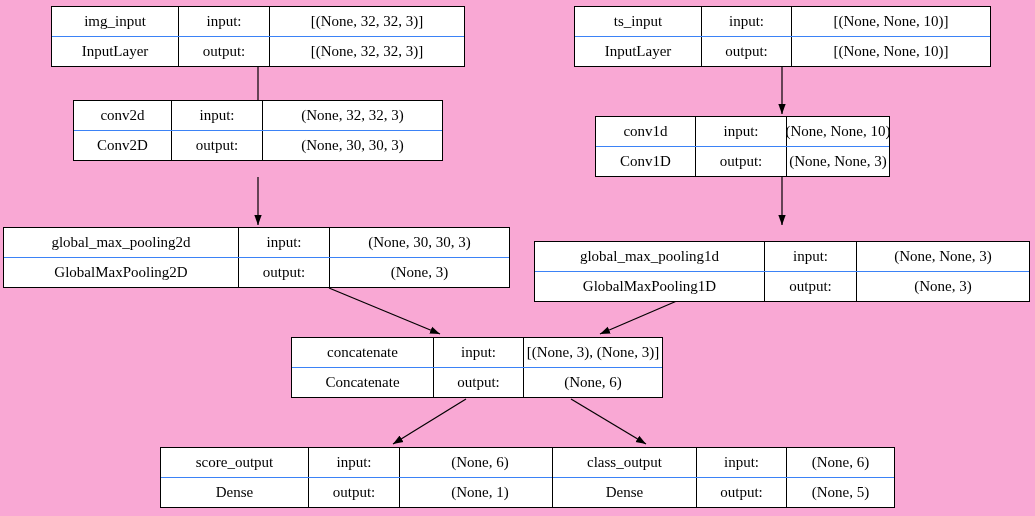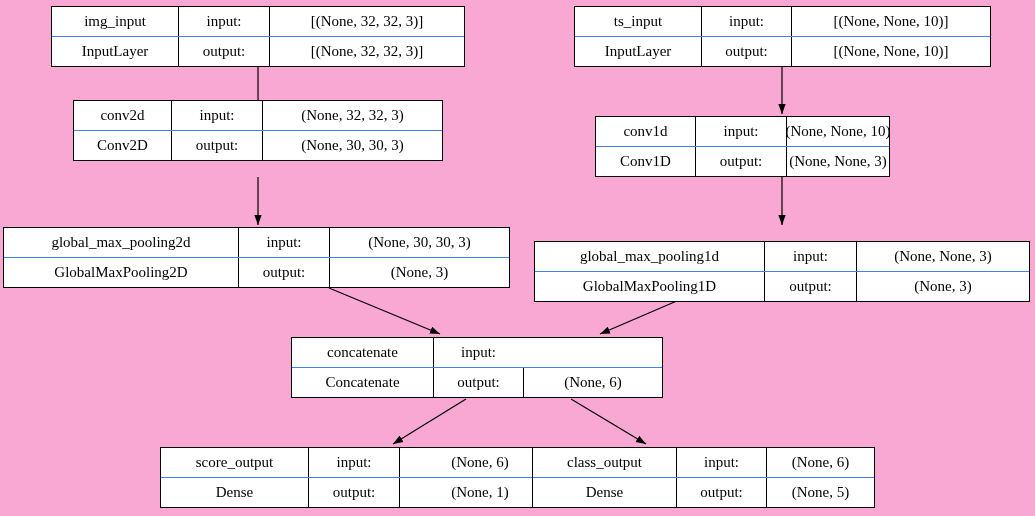--- a/index.html
+++ b/index.html
@@ -130,20 +130,21 @@
       <div class="cell" style="width:229px">GlobalMaxPooling1D</div>
       <div class="cell" style="width:92px">output:</div>
       <div class="cell c3">(None, 3)</div>
     </div>
   </div>
 
   <div class="node" style="left:291px;top:337px;width:372px;">
     <div class="row">
       <div class="cell" style="width:141px">concatenate</div>
       <div class="cell" style="width:90px">input:</div>
+      <div class="cell c3">[(None, 3), (None, 3)]</div>
     </div>
     <div class="row">
       <div class="cell" style="width:141px">Concatenate</div>
       <div class="cell" style="width:90px">output:</div>
       <div class="cell c3">(None, 6)</div>
     </div>
   </div>
 
   <div class="node" style="left:160px;top:447px;width:401px;">
     <div class="row">
@@ -151,21 +152,21 @@
       <div class="cell" style="width:91px">input:</div>
       <div class="cell c3">(None, 6)</div>
     </div>
     <div class="row">
       <div class="cell" style="width:147px">Dense</div>
       <div class="cell" style="width:91px">output:</div>
       <div class="cell c3">(None, 1)</div>
     </div>
   </div>
 
-  <div class="node" style="left:532px;top:447px;width:343px;">
+  <div class="node" style="left:552px;top:447px;width:343px;">
     <div class="row">
       <div class="cell" style="width:143px">class_output</div>
       <div class="cell" style="width:90px">input:</div>
       <div class="cell c3">(None, 6)</div>
     </div>
     <div class="row">
       <div class="cell" style="width:143px">Dense</div>
       <div class="cell" style="width:90px">output:</div>
       <div class="cell c3">(None, 5)</div>
     </div>

